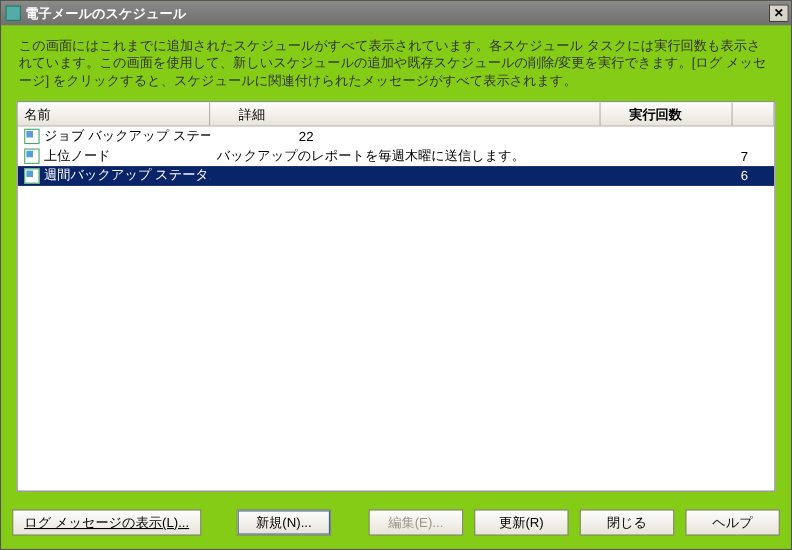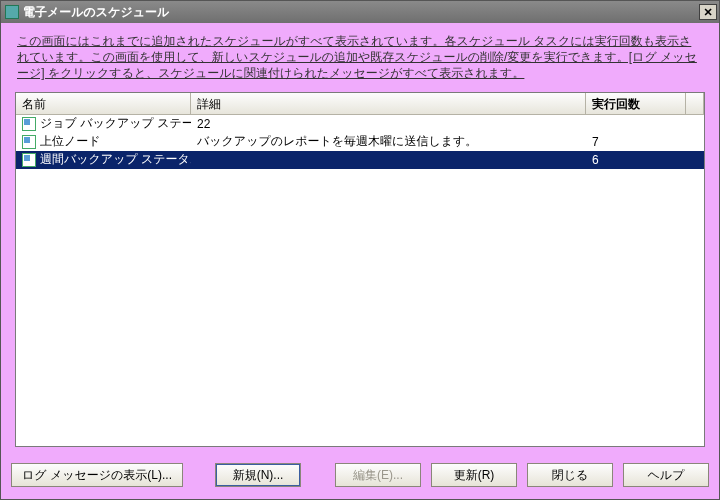--- a/index.html
+++ b/index.html
@@ -6,21 +6,21 @@
   body {
     margin: 0;
     font-family: "MS UI Gothic", "Meiryo", sans-serif;
     font-size: 12px;
     background: #ece9d8;
     width: 720px;
     height: 500px;
     overflow: hidden;
     color: #000;
   }
-  .window { width: 720px; height: 500px; border: 1px solid #555; background: #f0abfc; display: flex; flex-direction: column; }
+  .window { width: 720px; height: 500px; border: 1px solid #555; background: #84cc16; display: flex; flex-direction: column; }
   .titlebar {
     height: 22px;
     background: linear-gradient(#8a8a8a,#6f6f6f);
     color: #fff;
     display: flex;
     align-items: center;
     padding: 0 2px 0 4px;
     font-weight: bold;
   }
   .titlebar .ticon { width: 14px; height: 14px; margin-right: 4px; background:#5aa; border:1px solid #275; }
@@ -30,55 +30,54 @@
     background:#d8d4c8;
     border:1px solid #404040;
     color:#000; font-weight:bold;
     display:flex; align-items:center; justify-content:center;
     font-size:11px; line-height:1;
   }
   .desc {
     padding: 10px 16px 6px 16px;
     color:#333;
     line-height:1.35;
-    text-decoration:underline;
   }
   .content {
     flex:1;
     margin: 4px 14px 8px 14px;
     background:#fff;
     border:1px solid #7a7a7a;
     display:flex; flex-direction:column;
     overflow:hidden;
   }
   .header-row {
     display:flex;
     height:22px;
     background:linear-gradient(#fdfdfd,#e7e5db);
     border-bottom:1px solid #b5b2a5;
-    font-size:12px; color:#000;
+    font-size:12px; color:#000;gap:20px;
   }
   .header-row .col {
     border-right:1px solid #b5b2a5;
     padding:3px 6px;
     text-align:left;
   }
   .col-name  { width:175px; }
   .col-detail{ flex:1; }
   .col-count { width:100px; text-align:center;font-weight:bold; }
   .col-spacer{ width:18px; border-right:none; }
   .body-rows { flex:1; overflow:hidden; }
   .row {
     display:flex; align-items:center;
     height:18px; padding:0; font-size:12px;
   }
   .row .c { padding:1px 6px; overflow:hidden; text-overflow:ellipsis; white-space:nowrap; }
   .row .c-name  { width:175px; display:flex; align-items:center; gap:4px; }
   .row .c-detail{ flex:1; }
-  .row .c-count { width:100px; text-align:left; }
+  .row .c-count { width:100px; text-align:right; }
   .row .c-sp    { width:18px; }
   .row.sel { background:#0a246a; color:#fff; }
   .ritem-icon {
     width:14px; height:14px; flex-shrink:0;
     background:#fff; border:1px solid #4a6; position:relative;
   }
   .ritem-icon::before{
     content:""; position:absolute; left:1px; top:1px; width:6px; height:6px; background:#5a9ed8;
   }
   .buttonbar {
@@ -92,21 +91,21 @@
     min-width:86px; height:24px;
     background:linear-gradient(#fdfdfd,#e7e4d8);
     border:1px solid #8a867a;
     font-size:12px;
     display:inline-flex; align-items:center; justify-content:center;
     padding:0 10px;
     color:#000;
   }
   .btn.disabled { color:#9a978c;margin-left:24px; }
   .btn.default { box-shadow:0 0 0 1px #3a5ea0 inset; }
-  .btn.wide { min-width:140px; }
+  .btn.wide { min-width:140px;text-decoration:underline; }
 </style>
 </head>
 <body>
 
 <div class="window">
 
   <div class="titlebar">
     <span class="ticon"></span>
     <span class="title">電子メールのスケジュール</span>
     <span class="close">✕</span>

